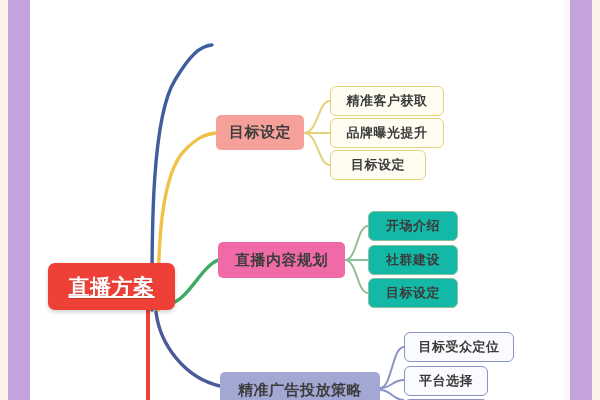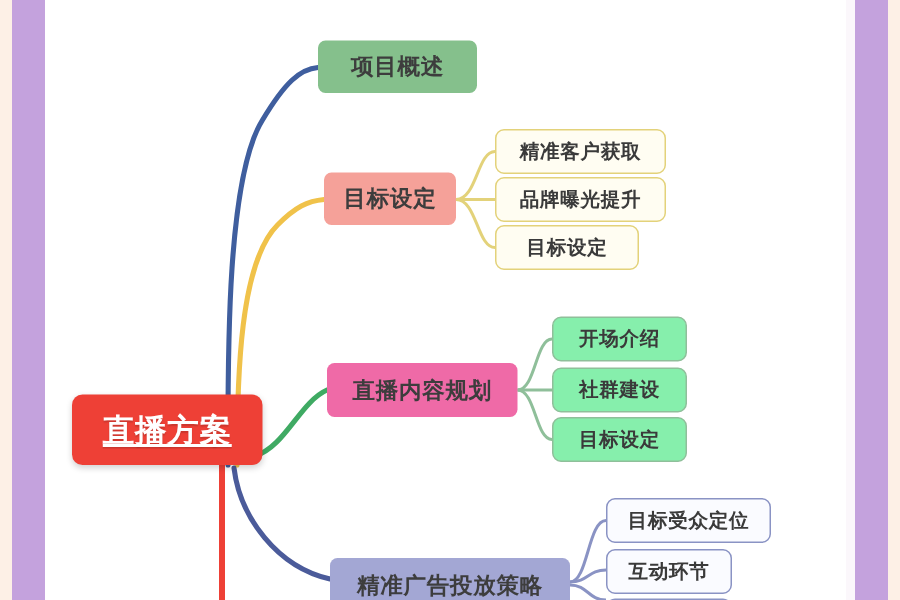--- a/index.html
+++ b/index.html
@@ -94,21 +94,21 @@
   
   .leaf {
     background: #ffffff;
     color: #3a3a3a;
     font-size: 13px;
     font-weight: bold;
     border-radius: 6px;
     border: 1.6px solid #cccccc;
   }
   .leaf-yellow { border-color: #e3d27a; background: #fffdf2; }
-  .leaf-green  { border-color: #8fbf9a; background: #86efac; }
+  .leaf-green  { border-color: #8fbf9a; background: #14b8a6; }
   .leaf-blue   { border-color: #8a93c4; background: #fafbff; }
 </style>
 </head>
 <body>
 
 <div id="canvas">
 
   <div class="edge-strip edge-cream-left"></div>
   <div class="edge-strip edge-purple-left"></div>
   <div class="edge-strip edge-white-left"></div>
@@ -136,33 +136,32 @@
     <path d="M 345 260 L 368 260" fill="none" stroke="#8fbf9a" stroke-width="2"></path>
     <path d="M 345 260 C 357 260 357 293 368 293" fill="none" stroke="#8fbf9a" stroke-width="2"></path>
 
     <path d="M 380 388 C 392 388 392 347 404 347" fill="none" stroke="#8a93c4" stroke-width="2"></path>
     <path d="M 380 388 C 392 388 392 380 404 380" fill="none" stroke="#8a93c4" stroke-width="2"></path>
     <path d="M 380 390 C 392 390 392 400 404 400" fill="none" stroke="#8a93c4" stroke-width="2"></path>
   </svg>
 
   <div class="node node-root" style="left:48px; top:263px; width:127px; height:47px;">直播方案</div>
 
-  <div class="node node-b1" style="left:212px; top:27px; width:106px; height:35px;">项目概述</div>
 
   <div class="node node-b2" style="left:216px; top:115px; width:88px; height:35px;">目标设定</div>
 
   <div class="node leaf leaf-yellow" style="left:330px; top:86px; width:114px; height:30px;">精准客户获取</div>
   <div class="node leaf leaf-yellow" style="left:330px; top:118px; width:114px; height:30px;">品牌曝光提升</div>
   <div class="node leaf leaf-yellow" style="left:330px; top:150px; width:96px; height:30px;">目标设定</div>
 
   <div class="node node-b3" style="left:218px; top:242px; width:127px; height:36px;">直播内容规划</div>
 
   <div class="node leaf leaf-green" style="left:368px; top:211px; width:90px; height:30px;">开场介绍</div>
   <div class="node leaf leaf-green" style="left:368px; top:245px; width:90px; height:30px;">社群建设</div>
   <div class="node leaf leaf-green" style="left:368px; top:278px; width:90px; height:30px;">目标设定</div>
 
   <div class="node node-b4" style="left:220px; top:372px; width:160px; height:36px;">精准广告投放策略</div>
 
   <div class="node leaf leaf-blue" style="left:404px; top:332px; width:110px; height:30px;">目标受众定位</div>
-  <div class="node leaf leaf-blue" style="left:404px; top:366px; width:84px; height:30px;">互动环节</div>
+  <div class="node leaf leaf-blue" style="left:404px; top:366px; width:84px; height:30px;">平台选择</div>
   <div class="node leaf leaf-blue" style="left:404px; top:399px; width:84px; height:30px;"></div>
 
 </div>
 
 </body></html>

